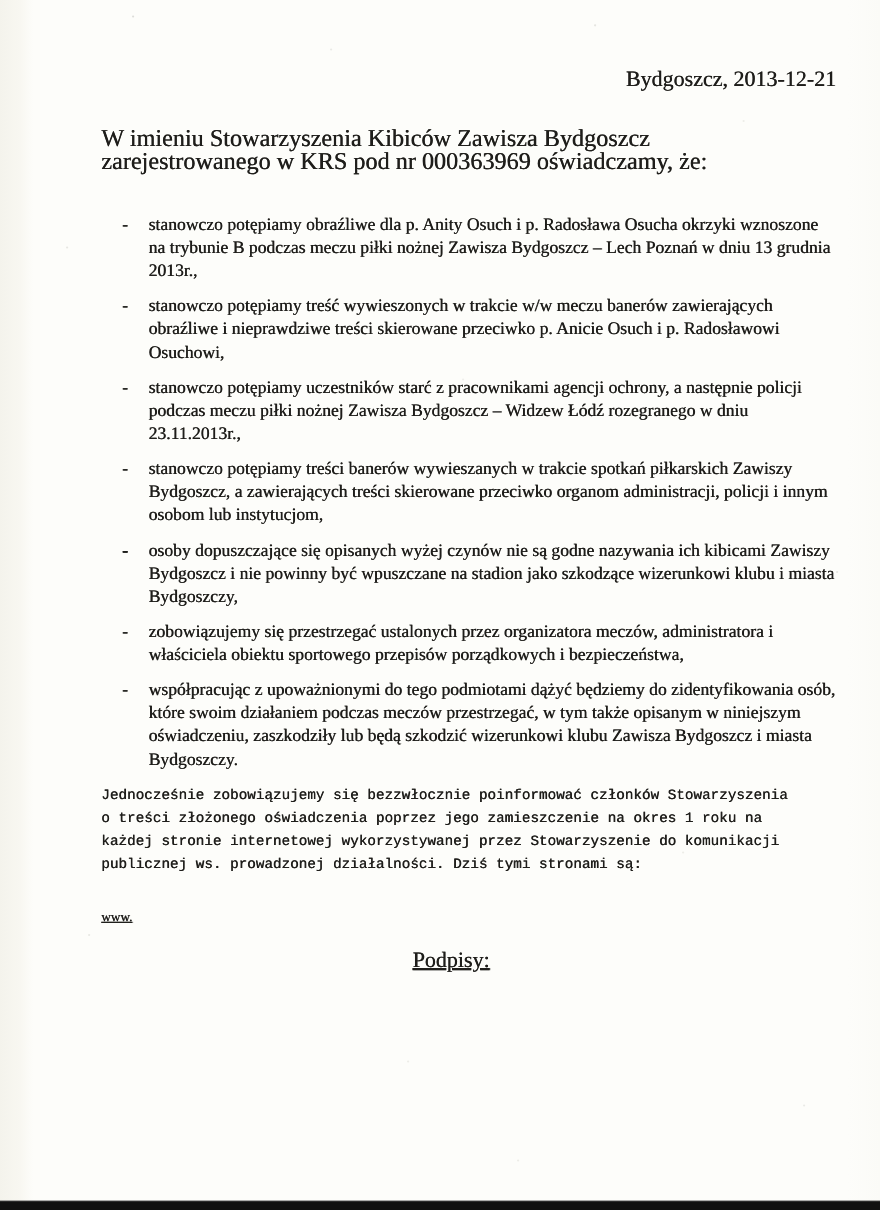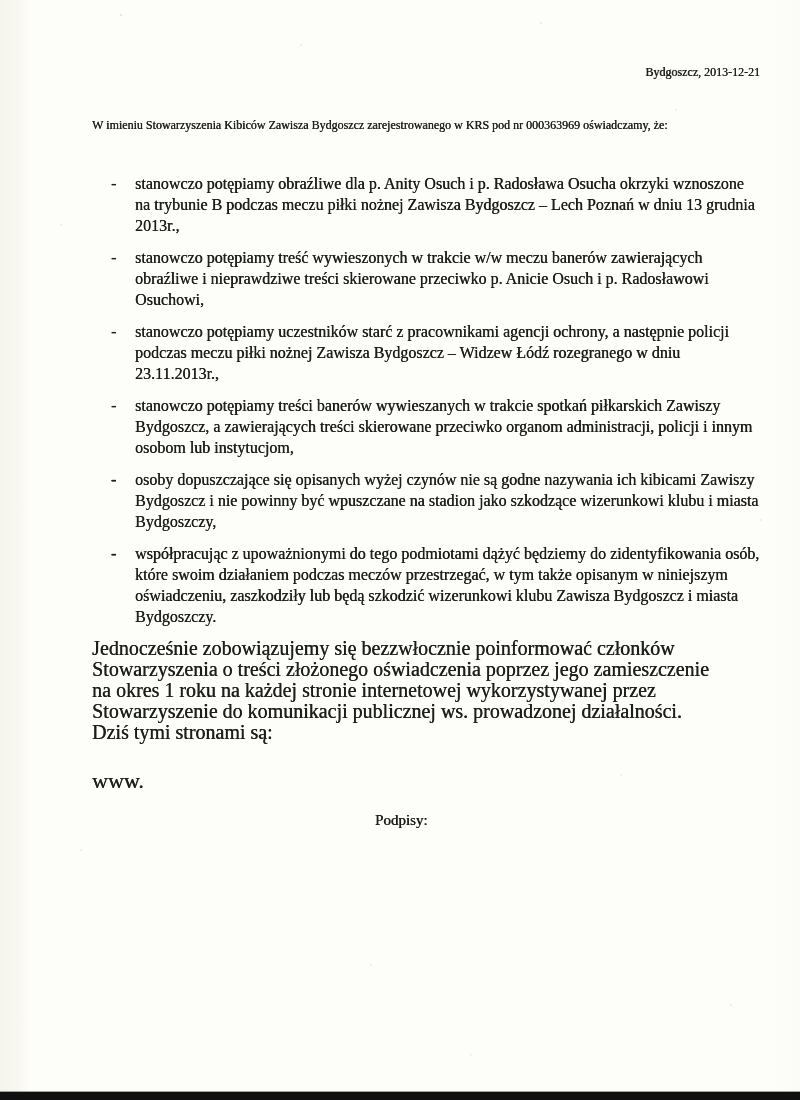--- a/index.html
+++ b/index.html
@@ -52,27 +52,27 @@
     width: 800px; height: 8px;
     background: #101010;
     box-shadow: 0 -1px 0 rgba(90,90,90,0.55);
   }
   .ink {
     text-shadow: 0.35px 0 0 currentColor;
   }
   .date {
     padding-top: 62px;
     text-align: right;
-    font-size: 12px;
+    font-size: 20px;
     line-height: 21px;
   }
   .intro {
     margin: 32px 0 4px 0;
     max-width: 622px;
-    font-size: 12px;
+    font-size: 22px;
     line-height: 21px;
   }
   .bullets {
     list-style: none;
     margin: 37px 0 0 0;
     padding: 0;
   }
   .bullets li {
     position: relative;
     padding-left: 43px;
@@ -82,32 +82,35 @@
     margin: 0 0 11px 0;
   }
   .bullets li .dash {
     position: absolute;
     left: 19px;
     top: 0;
   }
   .closing {
     margin: 1px 0 0 0;
     max-width: 630px;
-    font-size: 20px;
+    font-size: 13px;
     line-height: 21px;
+    font-family: Liberation Mono, monospace;
   }
   .www {
     margin: 27px 0 0 0;
-    font-size: 22px;
+    font-size: 12px;
     line-height: 21px;
+    text-decoration: underline;
   }
   .signatures {
     margin: 19px 0 0 283px;
-    font-size: 15px;
+    font-size: 20px;
     line-height: 21px;
+    text-decoration: underline;
   }
 </style>
 </head>
 <body>
 
 <div class="scan-page">
 
   <span class="speck"></span>
 
   <div class="date ink">Bydgoszcz, 2013-12-21</div>
@@ -133,20 +136,21 @@
     </li>
     <li>
       <span class="dash ink">-</span>
     </li>
     <li>
       <span class="dash ink">-</span>
       <span class="txt ink">osoby dopuszczające się opisanych wyżej czynów nie są godne nazywania ich kibicami Zawiszy Bydgoszcz i nie powinny być wpuszczane na stadion jako szkodzące wizerunkowi klubu i miasta Bydgoszczy,</span>
     </li>
     <li>
       <span class="dash ink">-</span>
+      <span class="txt ink">zobowiązujemy się przestrzegać ustalonych przez organizatora meczów, administratora i właściciela obiektu sportowego przepisów porządkowych i bezpieczeństwa,</span>
     </li>
     <li>
       <span class="dash ink">-</span>
       <span class="txt ink">współpracując z upoważnionymi do tego podmiotami dążyć będziemy do zidentyfikowania osób, które swoim działaniem podczas meczów przestrzegać, w tym także opisanym w niniejszym oświadczeniu, zaszkodziły lub będą szkodzić wizerunkowi klubu Zawisza Bydgoszcz i miasta Bydgoszczy.</span>
     </li>
   </ul>
 
   <p class="closing ink">Jednocześnie zobowiązujemy się bezzwłocznie poinformować członków Stowarzyszenia o treści złożonego oświadczenia poprzez jego zamieszczenie na okres 1 roku na każdej stronie internetowej wykorzystywanej przez Stowarzyszenie do komunikacji publicznej ws. prowadzonej działalności. Dziś tymi stronami są:</p>
 
   <p class="www ink">www.</p>

